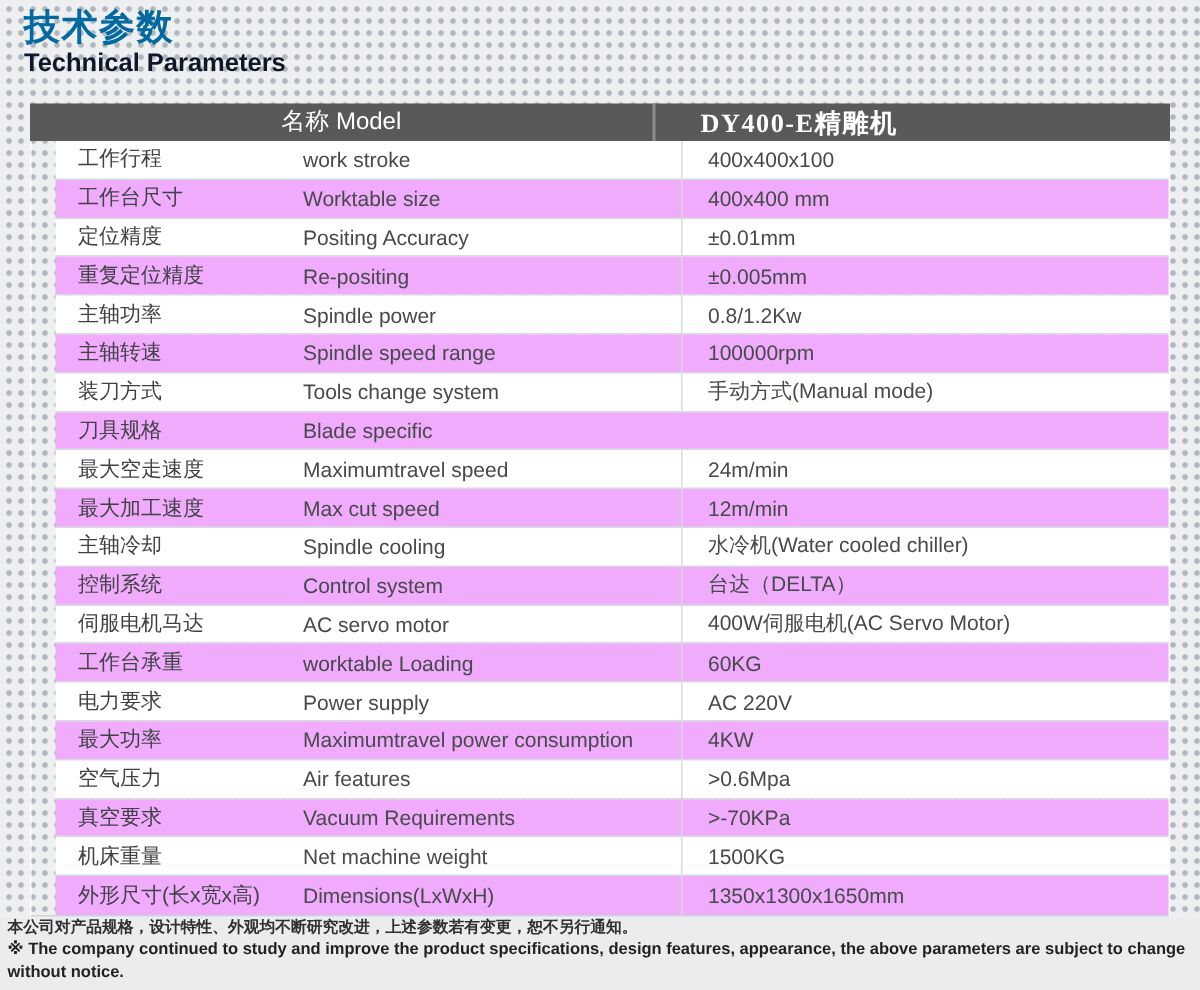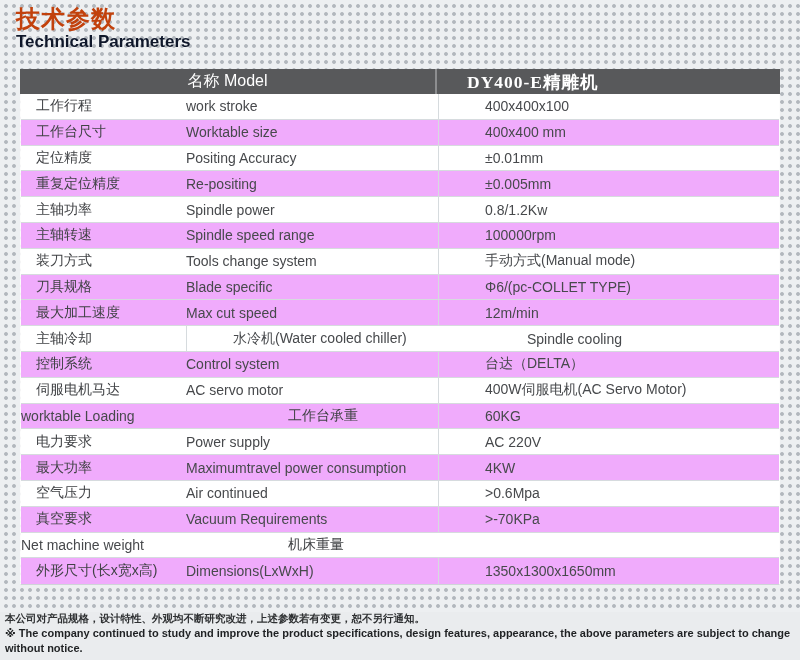--- a/index.html
+++ b/index.html
@@ -10,21 +10,21 @@
     -webkit-font-smoothing:antialiased;
   }
   .dot-layer{
     position:absolute;left:0;top:0;width:800px;height:612px;
     background-color:#edeff1;
     background-image:radial-gradient(circle,#b2b7bd 1.5px,rgba(178,183,189,0.28) 2px,transparent 2.5px);
     background-size:8px 8px;
     background-position:2px 2px;
   }
   .title-block{position:absolute;left:16px;top:6px;line-height:1.05;}
-  .title-zh{font-size:24px;font-weight:bold;color:#c2410c;letter-spacing:1px;}
+  .title-zh{font-size:24px;font-weight:bold;color:#0369a1;letter-spacing:1px;}
   .title-en{font-size:17px;font-weight:bold;color:#0f172a;margin-top:2px;letter-spacing:0px;}
 
   .spec-table{position:absolute;left:20px;top:69px;width:760px;}
   .thead{display:flex;height:25px;background:#58595b;color:#ffffff;align-items:flex-end;}
   .th-name{
     width:417px;box-sizing:border-box;text-align:center;font-size:16px;
     border-right:2px solid #8d8e90;height:100%;display:flex;align-items:center;justify-content:center;
   }
   .th-model{
     flex:1;padding-left:30px;font-size:17.5px;font-weight:bold;letter-spacing:1px;
@@ -32,28 +32,28 @@
     height:100%;display:flex;align-items:center;
   }
   .tbody{
     border-left:1px solid rgba(255,255,255,0.85);
     border-right:1px solid rgba(255,255,255,0.85);
     border-bottom:1px solid #cfd4d8;
   }
   .row{
     display:flex;height:25.8px;box-sizing:border-box;background:#ffffff;
     border-bottom:1px solid #d6dbde;
-    font-size:14px;color:#47494c;align-items:stretch;
+    font-size:14px;color:#47494c;align-items:stretch;margin-left:16px;
   }
   .row:last-child{border-bottom:none;}
   .row.alt{background:#f0abfc;}
   .cell{display:flex;align-items:center;box-sizing:border-box;}
   .cell.zh{width:165px;padding-left:15px;color:#404245;}
   .cell.en{width:252px;}
-  .cell.val{flex:1;padding-left:46px;border-left:1px solid #d6dbde;}
+  .cell.val{flex:1;padding-left:17px;border-left:1px solid #d6dbde;}
 
   .footer{position:absolute;left:5px;top:611px;width:792px;line-height:1.35;}
   .footer-zh{font-size:10.5px;font-weight:bold;color:#2e3032;}
   .footer-en{font-size:11px;font-weight:bold;color:#1f2123;margin-top:1px;}
 </style>
 </head>
 <body>
 
 <div class="dot-layer"></div>
 
@@ -99,70 +99,75 @@
         <div class="cell val">100000rpm</div>
       </div>
       <div class="row">
         <div class="cell zh">装刀方式</div>
         <div class="cell en">Tools change system</div>
         <div class="cell val">手动方式(Manual mode)</div>
       </div>
       <div class="row alt">
         <div class="cell zh">刀具规格</div>
         <div class="cell en">Blade specific</div>
-        <div class="cell val">Φ6/(pc-COLLET TYPE)</div>
+      </div>
+      <div class="row">
+        <div class="cell zh">最大空走速度</div>
+        <div class="cell en">Maximumtravel speed</div>
+        <div class="cell val">24m/min</div>
       </div>
       <div class="row alt">
         <div class="cell zh">最大加工速度</div>
         <div class="cell en">Max cut speed</div>
         <div class="cell val">12m/min</div>
       </div>
       <div class="row">
         <div class="cell zh">主轴冷却</div>
+        <div class="cell en">Spindle cooling</div>
         <div class="cell val">水冷机(Water cooled chiller)</div>
-        <div class="cell en">Spindle cooling</div>
       </div>
       <div class="row alt">
         <div class="cell zh">控制系统</div>
         <div class="cell en">Control system</div>
         <div class="cell val">台达（DELTA）</div>
       </div>
       <div class="row">
         <div class="cell zh">伺服电机马达</div>
         <div class="cell en">AC servo motor</div>
         <div class="cell val">400W伺服电机(AC Servo Motor)</div>
       </div>
       <div class="row alt">
+        <div class="cell zh">工作台承重</div>
         <div class="cell en">worktable Loading</div>
-        <div class="cell zh">工作台承重</div>
         <div class="cell val">60KG</div>
       </div>
       <div class="row">
         <div class="cell zh">电力要求</div>
         <div class="cell en">Power supply</div>
         <div class="cell val">AC 220V</div>
       </div>
       <div class="row alt">
         <div class="cell zh">最大功率</div>
         <div class="cell en">Maximumtravel power consumption</div>
         <div class="cell val">4KW</div>
       </div>
       <div class="row">
         <div class="cell zh">空气压力</div>
-        <div class="cell en">Air continued</div>
+        <div class="cell en">Air features</div>
         <div class="cell val">&gt;0.6Mpa</div>
       </div>
       <div class="row alt">
         <div class="cell zh">真空要求</div>
         <div class="cell en">Vacuum Requirements</div>
         <div class="cell val">&gt;-70KPa</div>
       </div>
       <div class="row">
+        <div class="cell zh">机床重量</div>
         <div class="cell en">Net machine weight</div>
-        <div class="cell zh">机床重量</div>
+        <div class="cell val">1500KG</div>
       </div>
       <div class="row alt">
         <div class="cell zh">外形尺寸(长x宽x高)</div>
         <div class="cell en">Dimensions(LxWxH)</div>
         <div class="cell val">1350x1300x1650mm</div>
       </div>
     </div>
 </div>
 
 <div class="footer">

